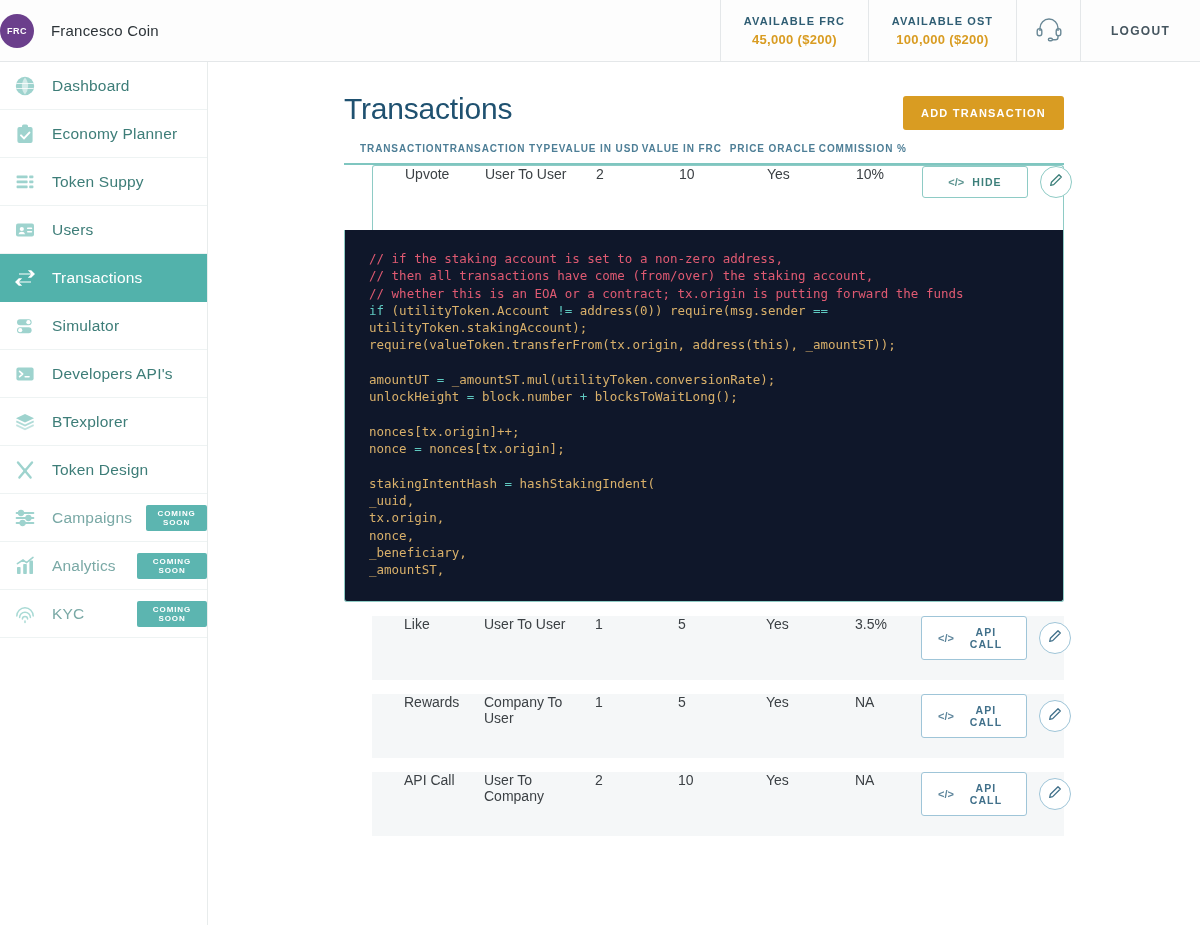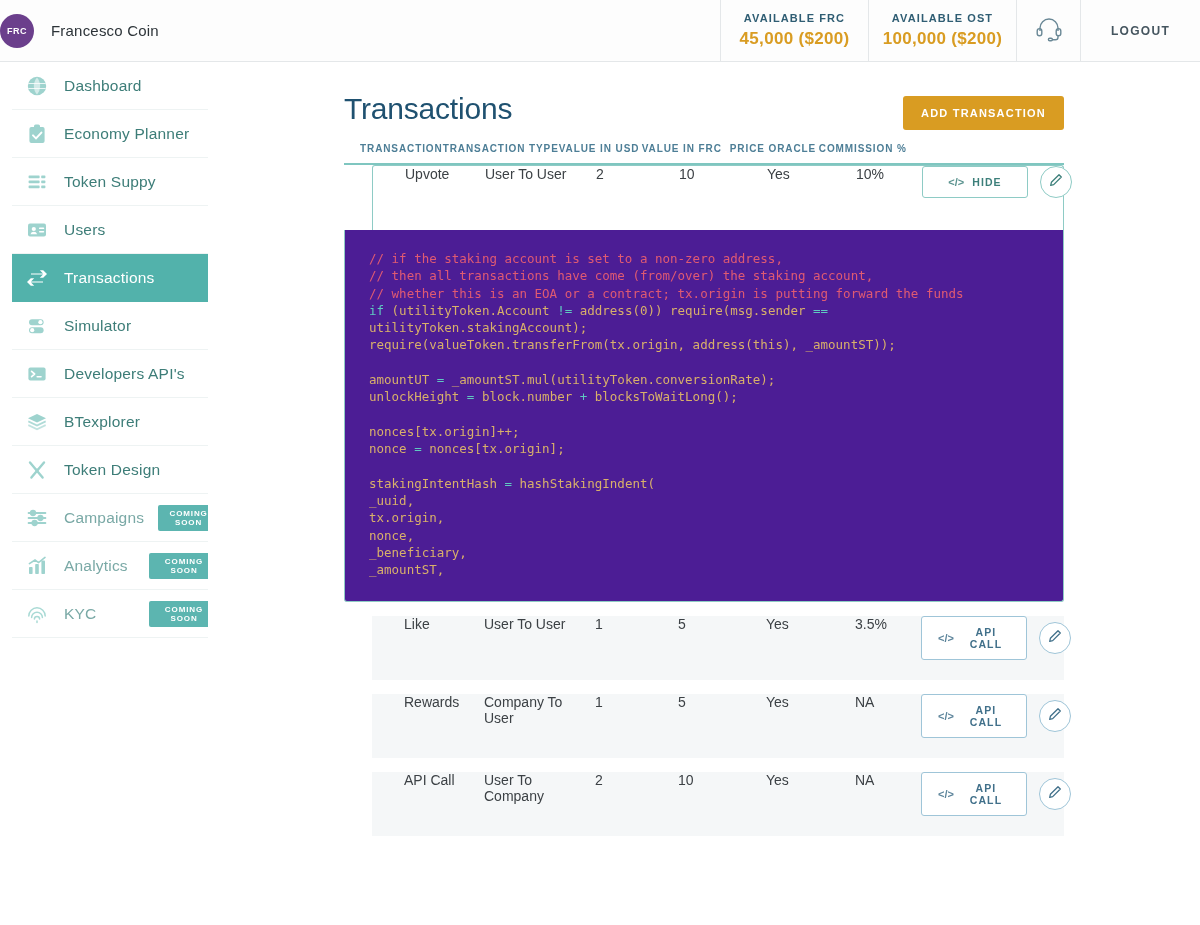--- a/index.html
+++ b/index.html
@@ -36,39 +36,39 @@
     flex: 0 0 auto; width: 148px;
     border-left: 1px solid #e4e7e9;
     display: flex; flex-direction: column;
     align-items: center; justify-content: center; gap: 5px;
   }
   .bal-label {
     font-size: 11px; font-weight: bold; letter-spacing: 1.1px;
     color: #2f5d73;
   }
   .bal-value {
-    font-size: 17px; font-weight: bold; letter-spacing: .3px;
+    font-size: 13px; font-weight: bold; letter-spacing: .3px;
     color: #d99c22;
   }
   .support {
     flex: 0 0 auto; width: 64px;
     border-left: 1px solid #e4e7e9;
     display: flex; align-items: center; justify-content: center;
   }
   .logout {
     flex: 0 0 auto; width: 120px;
     border-left: 1px solid #e4e7e9;
     display: flex; align-items: center; justify-content: center;
     font-size: 12px; font-weight: bold; letter-spacing: 1.3px;
     color: #45555f; cursor: pointer;
   }
 
   
   .sidebar {
-    position: absolute; top: 62px; left: 12px;
+    position: absolute; top: 62px; left: 0;
     width: 208px; height: 863px;
     background: #ffffff;
     border-right: 1px solid #e8ecec;
   }
   .nav-item {
     position: relative;
     height: 48px;
     display: flex; align-items: center;
     padding-left: 12px; gap: 14px;
     border-bottom: 1px solid #eef3f3;
@@ -162,21 +162,21 @@
   .code-btn .chev { font-size: 11px; letter-spacing: 0; opacity: .85; }
   .edit-btn {
     width: 32px; height: 32px; border-radius: 50%;
     background: #ffffff; border: 1px solid #9fc5d8;
     display: flex; align-items: center; justify-content: center;
     cursor: pointer; flex: 0 0 32px;
   }
   .edit-btn.teal { border-color: #8ecbc5; }
 
   .code-block {
-    background: #4c1d95;
+    background: #0f172a;
     border: 1px solid #8ecbc5;
     border-top: none;
     border-radius: 0 0 3px 3px;
     padding: 20px 8px 22px 24px;
     font-family: "DejaVu Sans Mono", monospace;
     font-size: 12.5px; line-height: 17.3px;
     white-space: pre;
     color: #d9b06a;
     overflow: hidden;
   }

